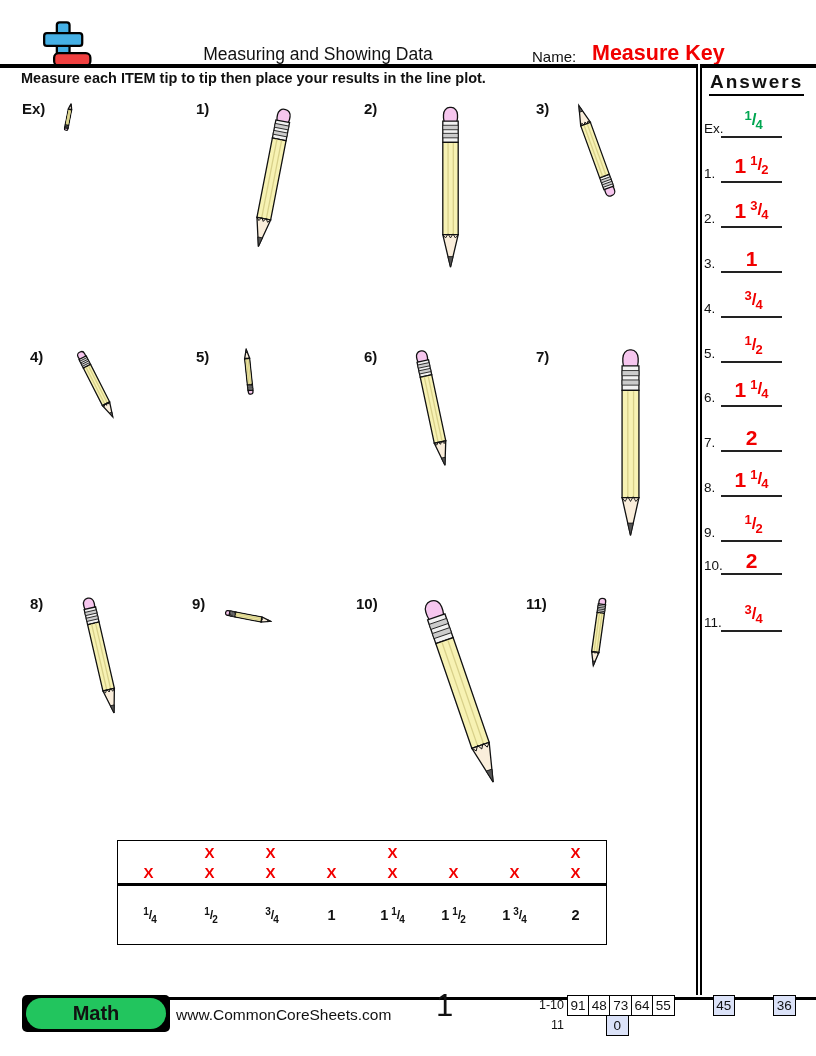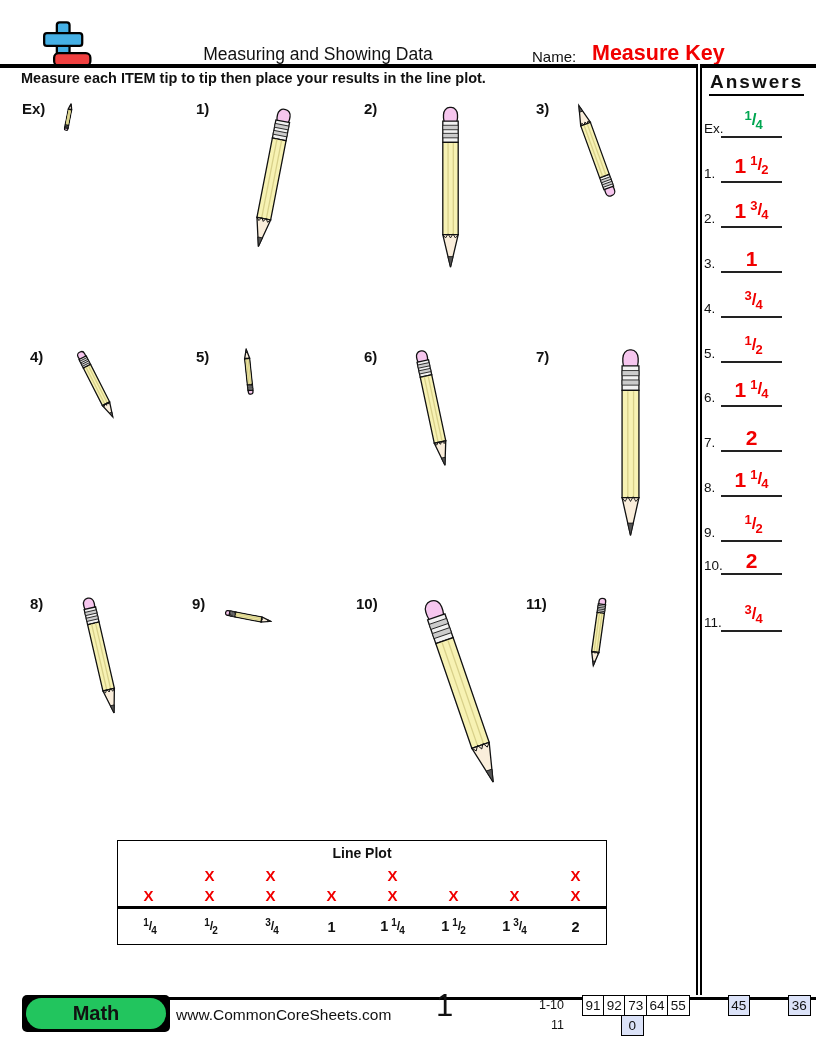--- a/index.html
+++ b/index.html
@@ -46,21 +46,21 @@
 
   
   .footer-rule{top:997px;left:166px;width:650px;height:2.5px;background:#000;}
   .math-badge{top:995px;left:22px;width:148px;height:37px;background:#000;border-radius:5px;}
   .math-pill{position:absolute;left:4px;top:3px;right:4px;bottom:3px;background:#22c55e;border-radius:16px;display:flex;align-items:center;justify-content:center;font-size:20px;font-weight:bold;}
   .website{top:1006px;left:176px;font-size:15.5px;text-align:right;}
   .page-number{top:988px;left:436px;font-size:31px;}
   .score-table{top:995px;left:531px;}
   .score-row{display:flex;height:21px;}
   .score-row + .score-row{margin-top:-1px;}
-  .score-label{width:33px;text-align:right;padding-right:19px;font-size:12.5px;line-height:21px;}
+  .score-label{width:33px;text-align:right;padding-right:4px;font-size:12.5px;line-height:21px;}
   .score-cell{width:20.5px;border:1.2px solid #000;margin-left:-1.2px;font-size:13.5px;text-align:center;line-height:19px;background:#fff;}
   .score-cell.shaded{background:#dbe2f8;margin-left:38px;}
 </style>
 </head>
 <body>
 
 <svg width="0" height="0" style="position:absolute" aria-hidden="true">
   <defs>
     <g id="pencil-shape" stroke="#111" stroke-width="1.3">
       <rect x="5" y="3" width="20" height="22" rx="9" fill="#f6c6ee" vector-effect="non-scaling-stroke"></rect>
@@ -186,21 +186,20 @@
     <svg class="pencil-svg" viewBox="0 0 30 206" preserveAspectRatio="none" width="25" height="200" style="left: 449.5px; top: 593px; transform: rotate(-19deg);">
       <use href="#pencil-shape"></use>
     </svg>
     <div class="prob-label" style="left: 526px; top: 595px;">11)</div>
     <svg class="pencil-svg" viewBox="0 0 30 206" preserveAspectRatio="none" width="10" height="71" style="left: 593px; top: 596.5px; transform: rotate(8deg);">
       <use href="#pencil-shape"></use>
     </svg>
   </div>
 
 <div class="abs lineplot">
-  <div class="lp-title">Line Plot</div>
   <div class="lp-marks" id="lp-marks">
       <div class="lp-col">
         <span class="lp-x" style="color: rgb(241, 0, 0);">X</span>
       </div>
       <div class="lp-col">
         <span class="lp-x" style="color: rgb(241, 0, 0);">X</span>
         <span class="lp-x" style="color: rgb(241, 0, 0);">X</span>
       </div>
       <div class="lp-col">
         <span class="lp-x" style="color: rgb(241, 0, 0);">X</span>
@@ -240,21 +239,21 @@
 <div class="abs footer-rule"></div>
 <div class="abs math-badge">
   <div class="math-pill">Math</div>
 </div>
 <div class="abs website">www.CommonCoreSheets.com</div>
 <div class="abs page-number">1</div>
 <div class="abs score-table" id="score-table">
     <div class="score-row">
       <div class="score-label">1-10</div>
       <div class="score-cell">91</div>
-      <div class="score-cell">92</div>
+      <div class="score-cell">48</div>
       <div class="score-cell">73</div>
       <div class="score-cell">64</div>
       <div class="score-cell">55</div>
       <div class="score-cell shaded">45</div>
       <div class="score-cell shaded">36</div>
       <div class="score-cell shaded">27</div>
       <div class="score-cell shaded">18</div>
       <div class="score-cell shaded">9</div>
     </div>
     <div class="score-row">

